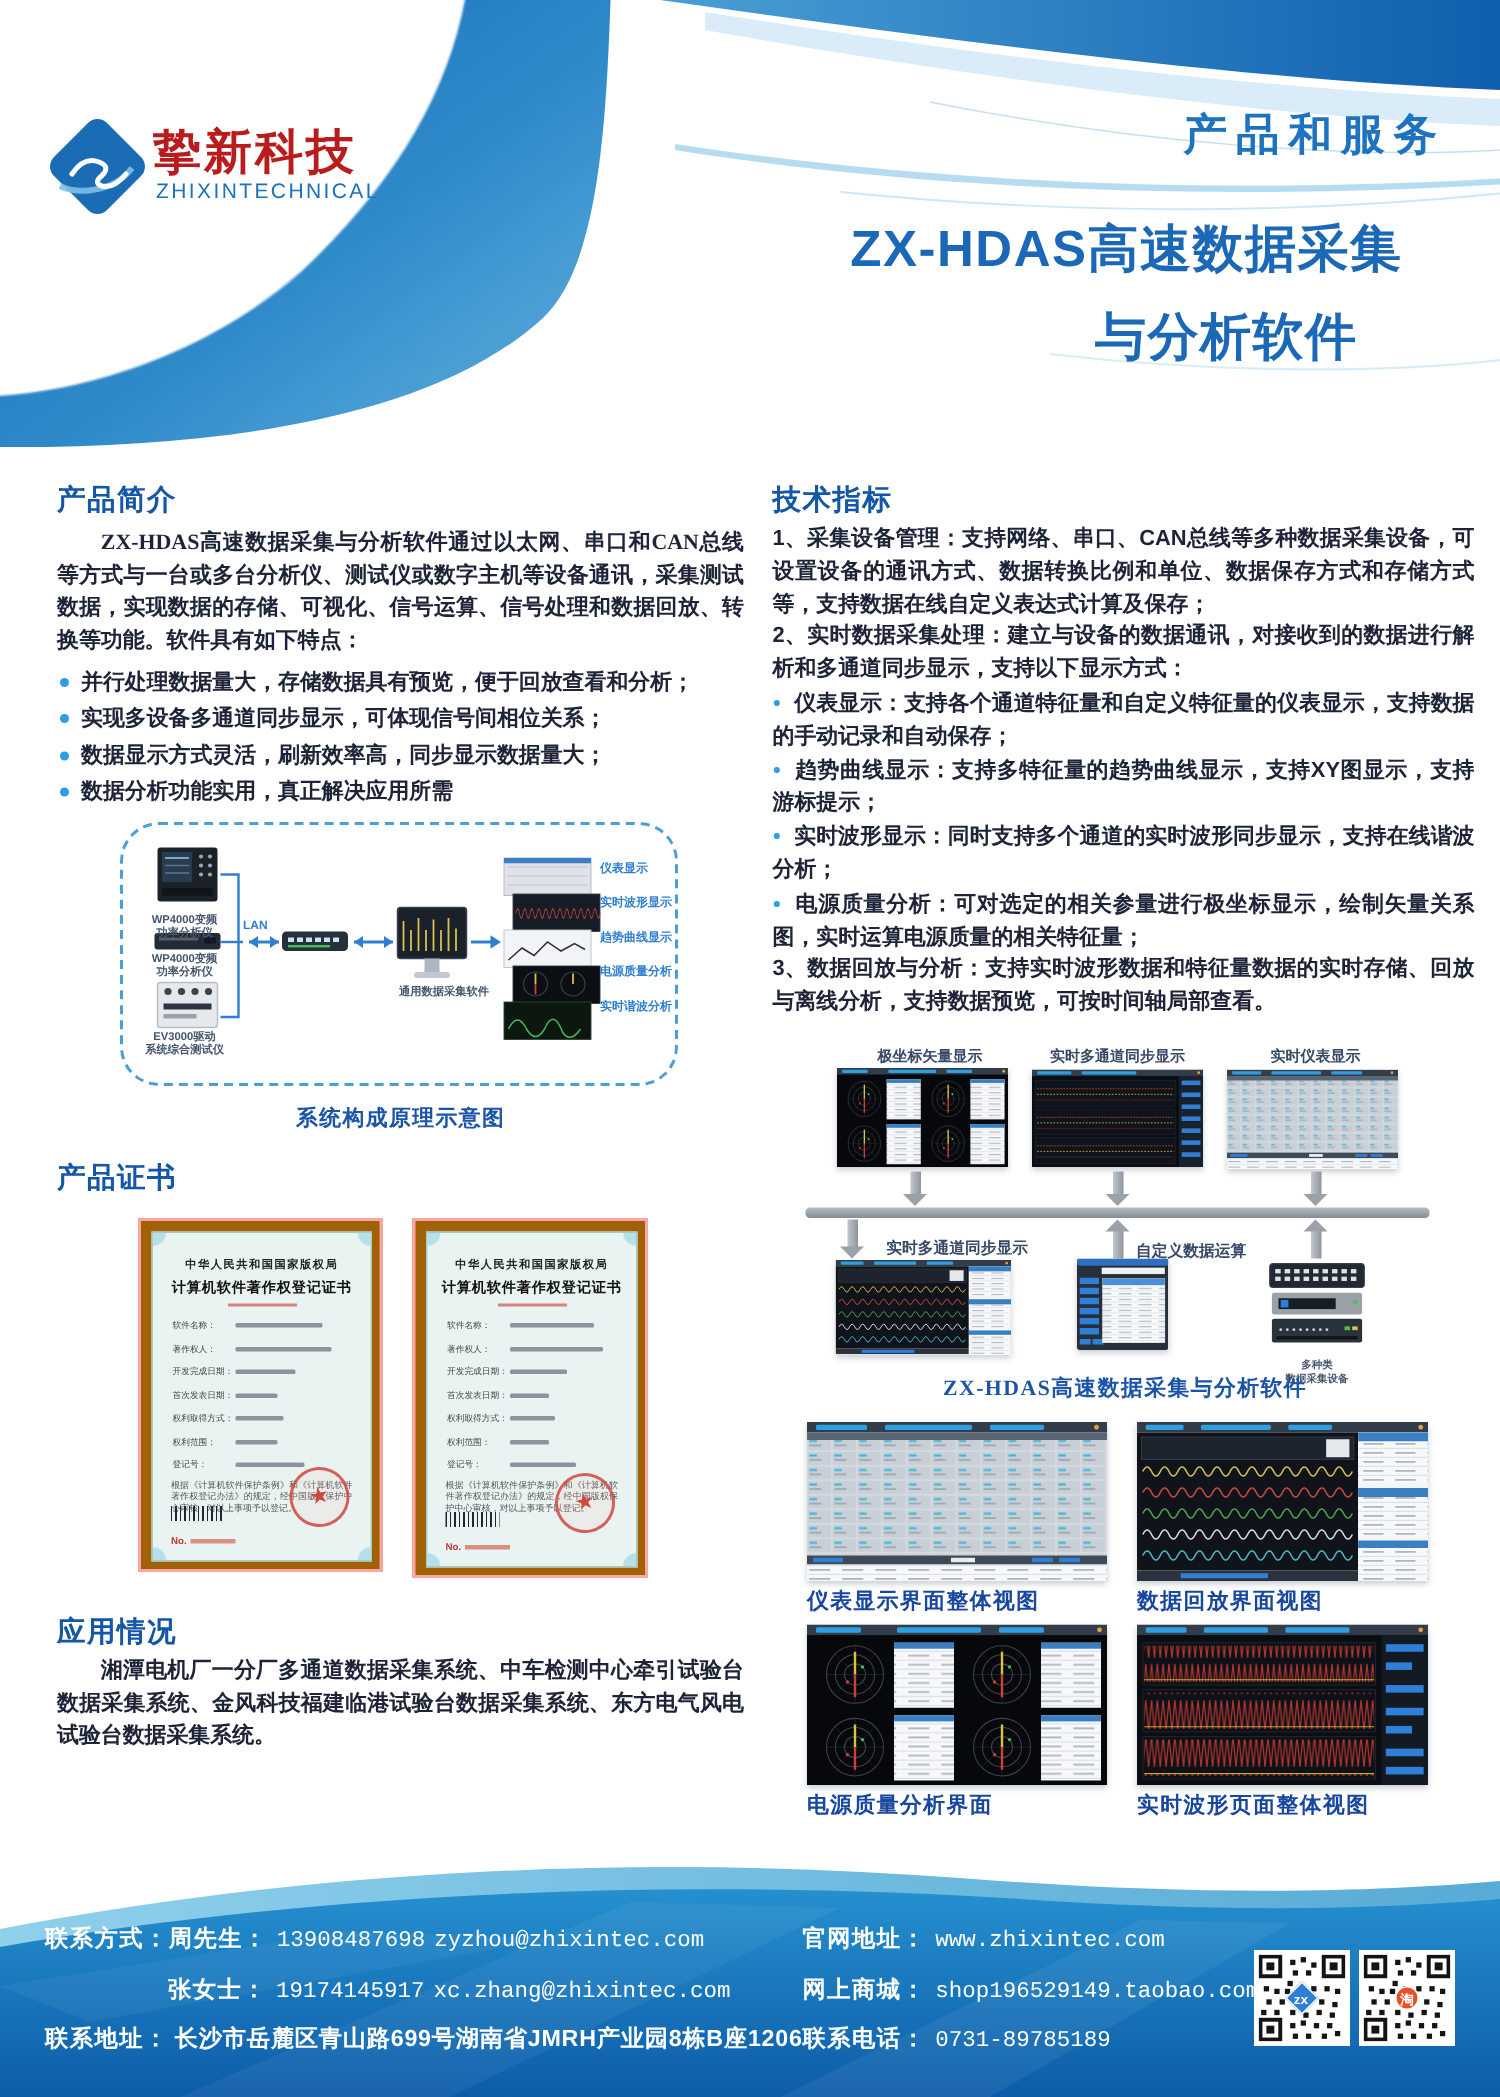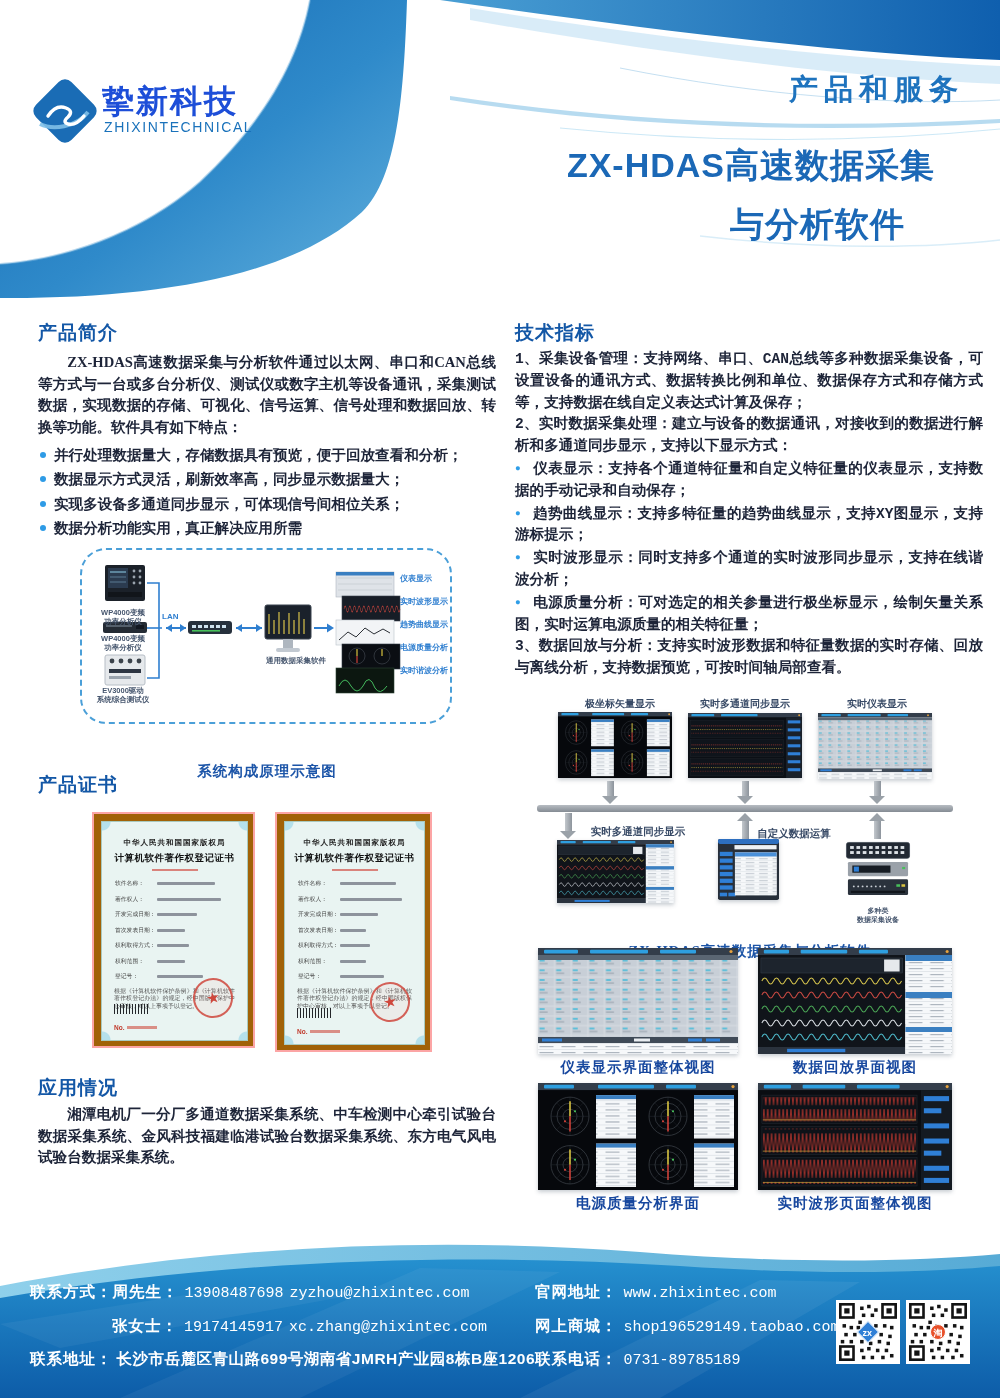--- a/index.html
+++ b/index.html
@@ -1,43 +1,43 @@
 <!DOCTYPE html>
 <html><head>
 <meta charset="utf-8">
 <style>
   html,body{margin:0;padding:0;background:#888;}
   .page{position:relative;width:1000px;height:1398px;background:#fff;overflow:hidden;
         font-family:"Liberation Sans","DejaVu Sans",sans-serif;}
   .abs{position:absolute;}
   svg{display:block;}
   
-  .logo-cn{position:absolute;left:102px;top:80px;font-size:32px;font-weight:700;color:#1d4ed8;letter-spacing:2px;}
+  .logo-cn{position:absolute;left:102px;top:80px;font-size:32px;font-weight:700;color:#b91c1c;letter-spacing:2px;}
   .logo-en{position:absolute;left:104px;top:119px;font-size:14px;font-weight:400;color:#1a72bb;letter-spacing:1.6px;}
   .banner{position:absolute;left:748px;top:70px;font-size:29px;font-weight:700;color:#1e73be;letter-spacing:6px;margin-left:41px;}
   .titles{position:absolute;left:520px;top:143px;width:415px;text-align:right;color:#1b68b6;font-weight:700;}
   .titles .t1{font-size:34px;letter-spacing:1px;}
   .titles .t2{font-size:34px;letter-spacing:1px;margin-top:13px;padding-right:30px;}
   
   .sec-h{position:absolute;font-family:"Liberation Serif","DejaVu Serif",serif;font-size:19px;font-weight:700;color:#1357a6;letter-spacing:1px;}
   .body-t{font-family:"Liberation Serif","DejaVu Serif",serif;font-weight:700;color:#1d2438;font-size:14.6px;line-height:21.6px;text-align:justify;}
   .indent{text-indent:2em;}
   .blist{position:absolute;left:38px;top:443px;width:458px;}
   .blist .bi{font-family:"Liberation Serif","DejaVu Serif",serif;font-weight:700;color:#1d2438;font-size:14.6px;line-height:24.4px;padding-left:16px;position:relative;}
   .blist .bi::before{content:"";position:absolute;left:2px;top:9px;width:6px;height:6px;border-radius:50%;background:#2e9be6;}
   .specs{position:absolute;left:515px;top:349px;width:468px;}
-  .specs .si{font-family:Liberation Mono, monospace;font-weight:700;color:#1d2438;font-size:14.6px;line-height:21.8px;text-align:justify;}
+  .specs .si{font-family:Liberation Sans, sans-serif;font-weight:700;color:#1d2438;font-size:14.6px;line-height:21.8px;text-align:justify;}
   .specs .bullet::before{content:"● ";color:#2f9ee8;font-size:9.5px;vertical-align:2px;letter-spacing:3px;}
   
   .sysbox{position:absolute;left:80px;top:548px;width:372px;height:176px;border:2px dashed #4a9fd8;border-radius:26px;box-sizing:border-box;}
   .dlabel{position:absolute;font-size:7.5px;line-height:9px;color:#46566e;font-weight:700;text-align:center;white-space:pre-line;}
   .olabel{position:absolute;font-size:8px;color:#2f7fd0;font-weight:700;}
-  .cap{position:absolute;font-family:"Liberation Serif","DejaVu Serif",serif;font-weight:700;color:#1c55a8;font-size:14.5px;text-align:center;letter-spacing:1px;margin-top:26px;}
+  .cap{position:absolute;font-family:"Liberation Serif","DejaVu Serif",serif;font-weight:700;color:#1c55a8;font-size:14.5px;text-align:center;letter-spacing:1px;}
   .acap{position:absolute;font-size:10px;font-weight:700;color:#384a66;text-align:center;}
-  .gcap{position:absolute;font-family:Liberation Mono, monospace;font-weight:700;color:#17479e;font-size:14.5px;text-align:center;letter-spacing:1px;}
+  .gcap{position:absolute;font-family:Liberation Mono, monospace;font-weight:700;color:#17479e;font-size:14.5px;text-align:left;letter-spacing:1px;}
   .bus{position:absolute;left:537px;top:805px;width:416px;height:7px;border-radius:3px;background:linear-gradient(#b7bcc2,#848b93);}
   .ga{position:absolute;width:16px;}
   .ga::before{content:"";position:absolute;left:4.5px;width:7px;background:linear-gradient(90deg,#c2c7cc,#8d949c);}
   .ga.down::before{top:0;bottom:7px;}
   .ga.down::after{content:"";position:absolute;bottom:0;left:0;width:0;height:0;border:8px solid transparent;border-bottom:0;border-top:8px solid #9aa1a8;}
   .ga.up::before{top:7px;bottom:0;}
   .ga.up::after{content:"";position:absolute;top:0;left:0;width:0;height:0;border:8px solid transparent;border-top:0;border-bottom:8px solid #9aa1a8;}
   .shot{position:absolute;box-shadow:0 2px 4px rgba(40,60,80,.25);}
   
   .cert{position:absolute;background:#a16207;border:2px solid #fca5a5;padding:7px;box-sizing:border-box;}
@@ -384,22 +384,22 @@
   <div class="banner">产品和服务</div>
   <div class="titles">
     <div class="t1">ZX-HDAS高速数据采集</div>
     <div class="t2">与分析软件</div>
   </div>
 
   <div class="sec-h" style="left:38px;top:320px">产品简介</div>
   <div class="abs body-t indent" style="left:38px;top:352px;width:458px">ZX-HDAS高速数据采集与分析软件通过以太网、串口和CAN总线等方式与一台或多台分析仪、测试仪或数字主机等设备通讯，采集测试数据，实现数据的存储、可视化、信号运算、信号处理和数据回放、转换等功能。软件具有如下特点：</div>
   <div class="blist">
     <div class="bi">并行处理数据量大，存储数据具有预览，便于回放查看和分析；</div>
+    <div class="bi">实现多设备多通道同步显示，可体现信号间相位关系；</div>
     <div class="bi">数据显示方式灵活，刷新效率高，同步显示数据量大；</div>
-    <div class="bi">实现多设备多通道同步显示，可体现信号间相位关系；</div>
     <div class="bi">数据分析功能实用，真正解决应用所需</div>
   </div>
 
   <div class="sysbox">
     <svg width="368" height="172" viewBox="0 0 368 172">
 
       <rect x="23" y="15" width="40" height="36" rx="2" fill="#1b2129"></rect>
       <rect x="26" y="18" width="20" height="20" fill="#2b3b4f"></rect>
       <line x1="28" y1="22" x2="44" y2="22" stroke="#8fd0ea" stroke-width="1"></line>
       <line x1="28" y1="27" x2="44" y2="27" stroke="#5a7a92" stroke-width="1"></line>

